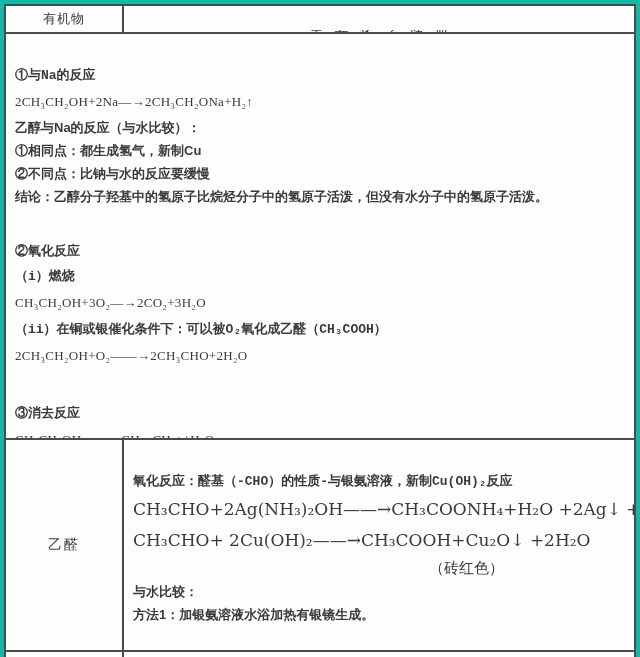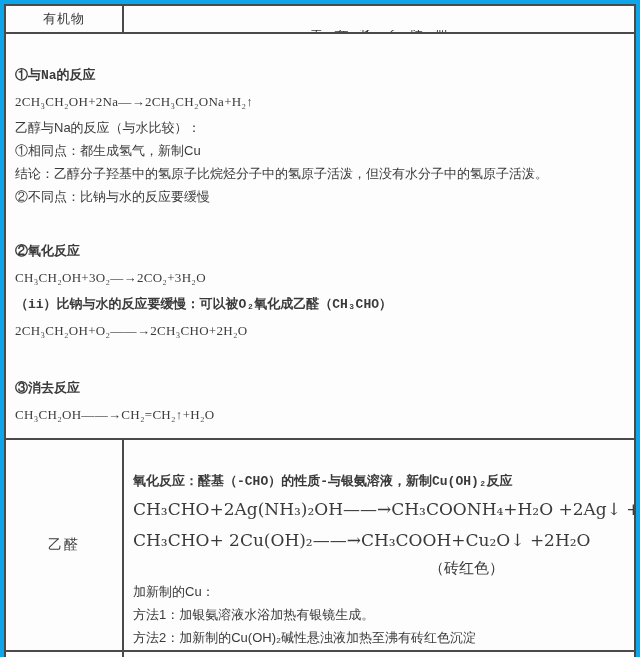--- a/index.html
+++ b/index.html
@@ -2,21 +2,21 @@
 <html><head>
 <meta charset="utf-8">
 <style>
   * { box-sizing: border-box; margin: 0; padding: 0; }
   html, body { background: #ffffff; }
   .viewport {
     position: relative;
     width: 640px;
     height: 657px;
     overflow: hidden;
-    background: #0ea5e9;
+    background: #14b8a6;
     font-family: "Liberation Sans", sans-serif;
     color: #3a3a3a;
   }
   .tbl {
     position: absolute;
     left: 4px;
     top: 4px;
     width: 632px;
     border: 2px solid #4a4a4a;
     border-bottom: none;
@@ -56,62 +56,62 @@
   }
   .serif-note1 {
     font-family: "DejaVu Serif", "Liberation Serif", serif;
     font-size: 15px; line-height: 20px; padding-left: 112px;
   }
   .serif-note2 {
     font-family: Liberation Serif, serif;
     font-size: 15px; line-height: 24px; padding-left: 296px;
   }
   .gap { height: 31px; }
-  .text { line-height: 23px; }
+  .text { line-height: 23px; font-weight: bold; }
 </style>
 </head>
 <body>
 
 <div class="viewport">
   <div class="tbl">
 
     <div class="row header">
       <div class="cell-left">有机物</div>
       <div class="cell-right">主要化学性质</div>
     </div>
 
     <div class="row r1">
       <div class="cell-right">
           <div class="line heading">①与Na的反应</div>
           <div class="line mono">2CH₃CH₂OH+2Na—→2CH₃CH₂ONa+H₂↑</div>
           <div class="line text">乙醇与Na的反应（与水比较）：</div>
           <div class="line text">①相同点：都生成氢气，新制Cu</div>
+          <div class="line text">②不同点：比钠与水的反应要缓慢</div>
           <div class="line text">结论：乙醇分子羟基中的氢原子比烷烃分子中的氢原子活泼，但没有水分子中的氢原子活泼。</div>
-          <div class="line text">②不同点：比钠与水的反应要缓慢</div>
           <div class="line gap"></div>
           <div class="line heading">②氧化反应</div>
+          <div class="line heading">（i）燃烧</div>
           <div class="line mono">CH₃CH₂OH+3O₂—→2CO₂+3H₂O</div>
-          <div class="line heading">（ii）比钠与水的反应要缓慢：可以被O₂氧化成乙醛（CH₃CHO）</div>
+          <div class="line heading">（ii）在铜或银催化条件下：可以被O₂氧化成乙醛（CH₃COOH）</div>
           <div class="line mono">2CH₃CH₂OH+O₂——→2CH₃CHO+2H₂O</div>
           <div class="line gap"></div>
           <div class="line heading">③消去反应</div>
           <div class="line mono">CH₃CH₂OH——→CH₂=CH₂↑+H₂O</div>
         </div>
     </div>
 
     <div class="row r2">
       <div class="cell-left">乙醛</div>
       <div class="cell-right">
           <div class="line heading">氧化反应：醛基（-CHO）的性质-与银氨溶液，新制Cu(OH)₂反应</div>
           <div class="line serif">CH₃CHO+2Ag(NH₃)₂OH——→CH₃COONH₄+H₂O +2Ag↓ +3NH₃↑</div>
           <div class="line serif">CH₃CHO+ 2Cu(OH)₂——→CH₃COOH+Cu₂O↓ +2H₂O</div>
           <div class="line serif-note2">（砖红色）</div>
-          <div class="line text">加新制的Cu：</div>
+          <div class="line text">与水比较：</div>
           <div class="line text">方法1：加银氨溶液水浴加热有银镜生成。</div>
-          <div class="line text">方法2：加新制的Cu(OH)₂碱性悬浊液加热至沸有砖红色沉淀</div>
         </div>
     </div>
 
     <div class="row partial">
       <div class="cell-left"></div>
       <div class="cell-right"></div>
     </div>
 
   </div>
 </div>

